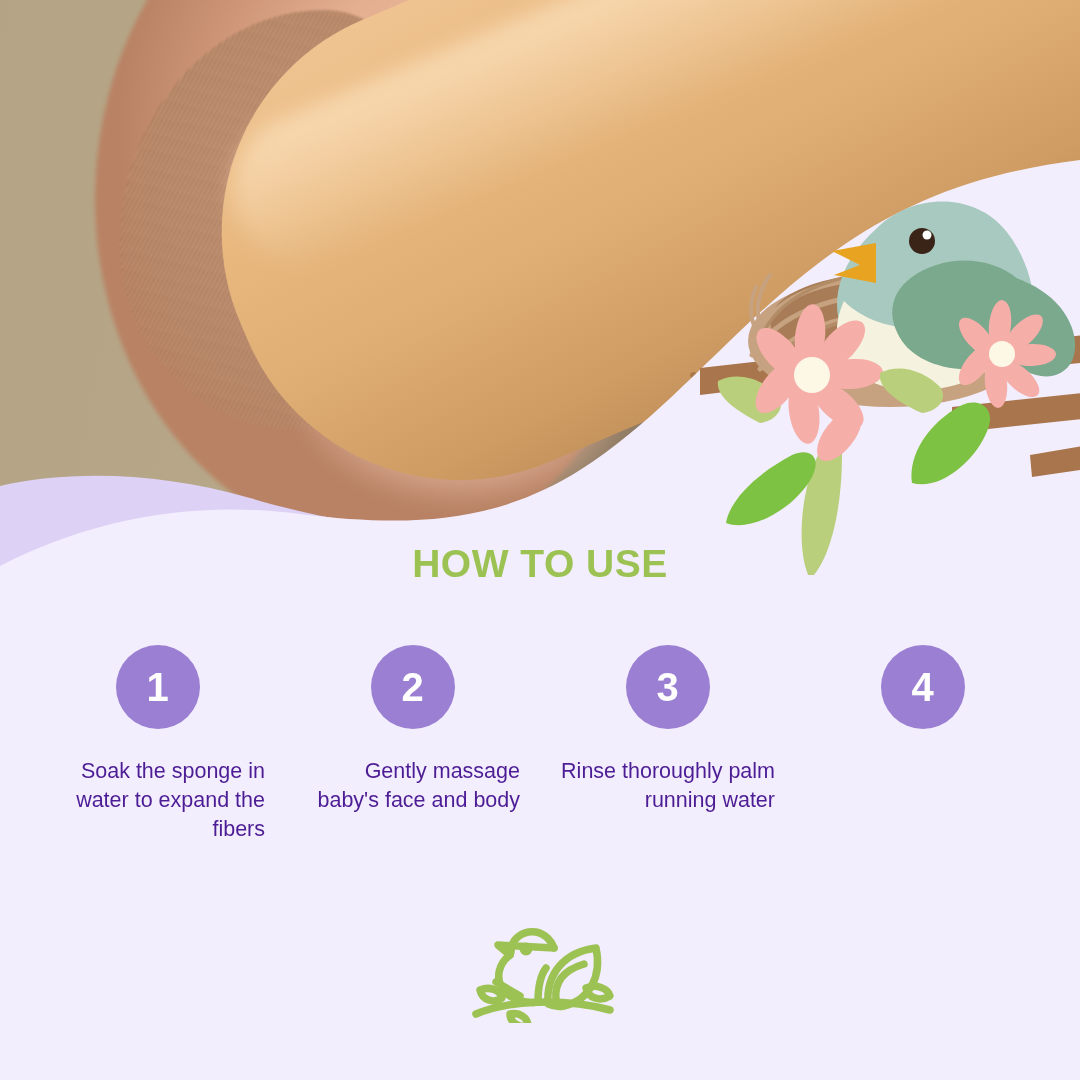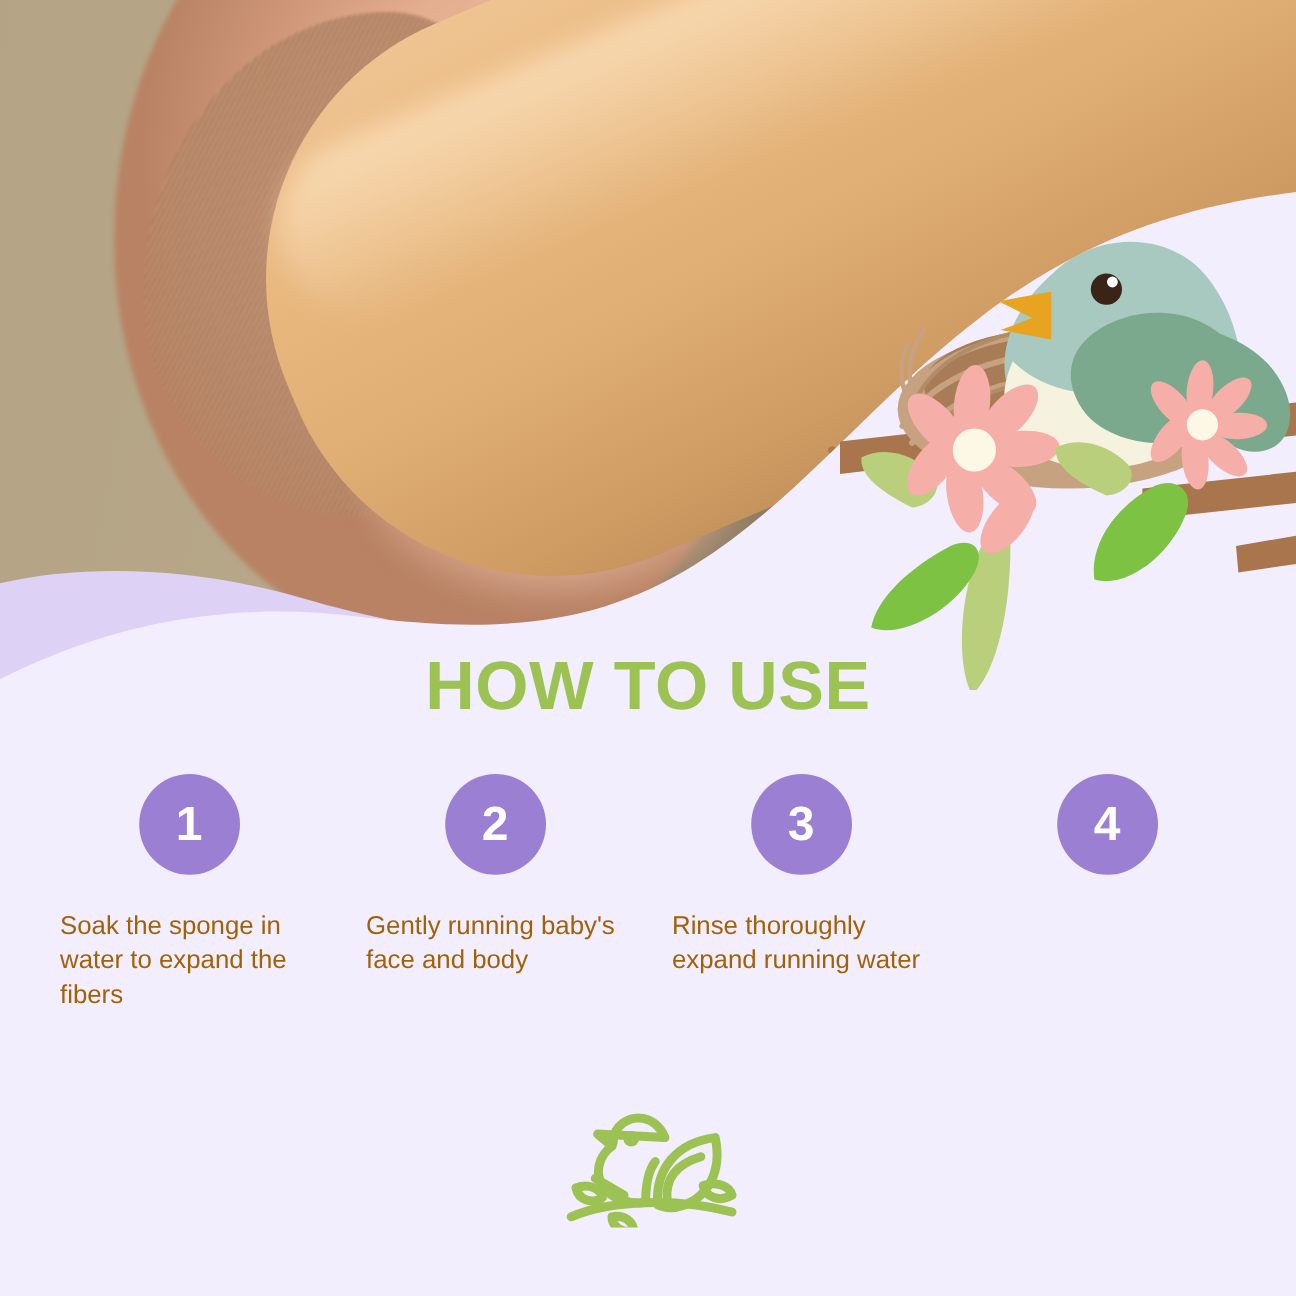--- a/index.html
+++ b/index.html
@@ -129,39 +129,39 @@
 
   
   .wave{position:absolute;left:0;top:0;width:1080px;height:1080px;pointer-events:none;}
 
   
   .art{position:absolute;left:700px;top:155px;width:400px;height:420px;}
 
   
   .heading{
     position:absolute;left:0;top:544px;width:1080px;text-align:center;
-    font-size:57px;font-weight:bold;letter-spacing:.5px;
+    font-size:39px;font-weight:bold;letter-spacing:.5px;
     color:#9cc254;line-height:1;
   }
 
   
   .steps{
     position:absolute;left:0;top:645px;width:1080px;
     display:flex;justify-content:center;align-items:flex-start;
   }
   .step{width:255px;display:flex;flex-direction:column;align-items:center;}
   .badge{
     width:84px;height:84px;border-radius:50%;
     background:#9b7fd2;color:#ffffff;
     display:flex;align-items:center;justify-content:center;
     font-size:40px;font-weight:bold;line-height:1;
   }
   .step-text{
-    margin-top:28px;width:215px;text-align:left;
-    font-size:21.5px;line-height:1.36;color:#a16207;
+    margin-top:28px;width:215px;text-align:right;
+    font-size:21.5px;line-height:1.36;color:#4c1d95;
   }
 
   
   .logo{position:absolute;left:468px;top:918px;width:150px;height:105px;}
 </style>
 </head>
 <body>
 
 <div id="card">
 
@@ -294,26 +294,26 @@
 
   <div class="steps">
 
     <div class="step">
       <div class="badge">1</div>
       <div class="step-text">Soak the sponge in water to expand the fibers</div>
     </div>
 
     <div class="step">
       <div class="badge">2</div>
-      <div class="step-text">Gently running baby's face and body</div>
+      <div class="step-text">Gently massage baby's face and body</div>
     </div>
 
     <div class="step">
       <div class="badge">3</div>
-      <div class="step-text">Rinse thoroughly expand running water</div>
+      <div class="step-text">Rinse thoroughly palm running water</div>
     </div>
 
     <div class="step">
       <div class="badge">4</div>
     </div>
 
   </div>
 
   <svg class="logo" viewBox="0 0 150 105">
     <g fill="none" stroke="#9cc254" stroke-width="7.5" stroke-linecap="round" stroke-linejoin="round">

